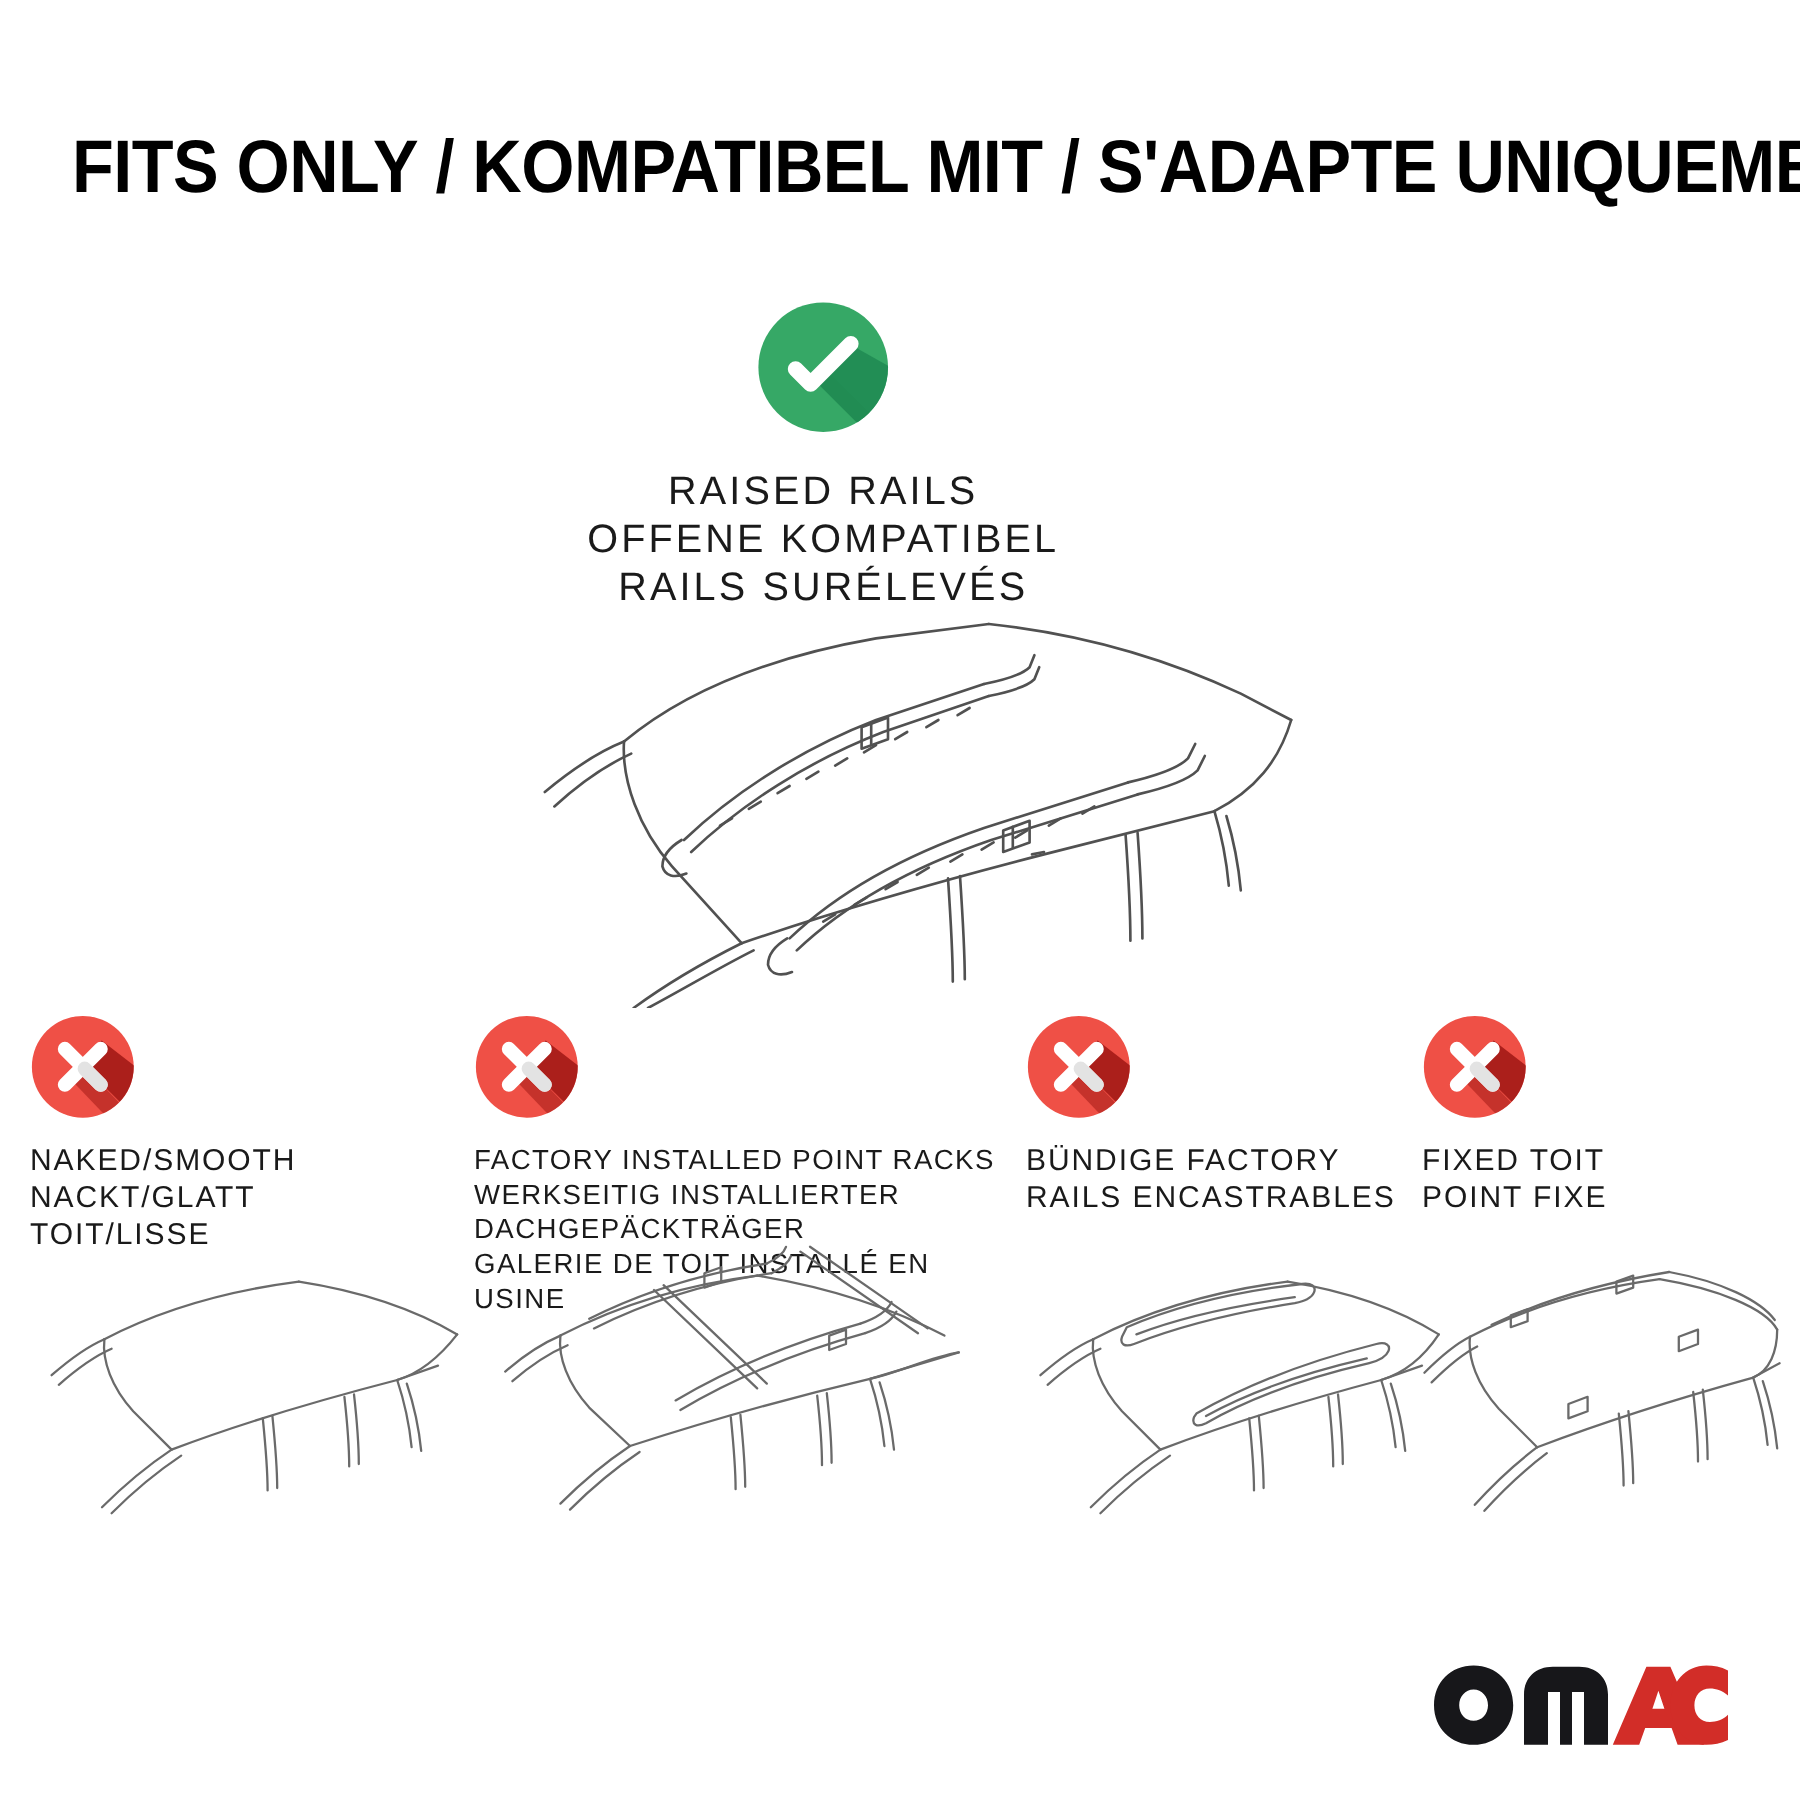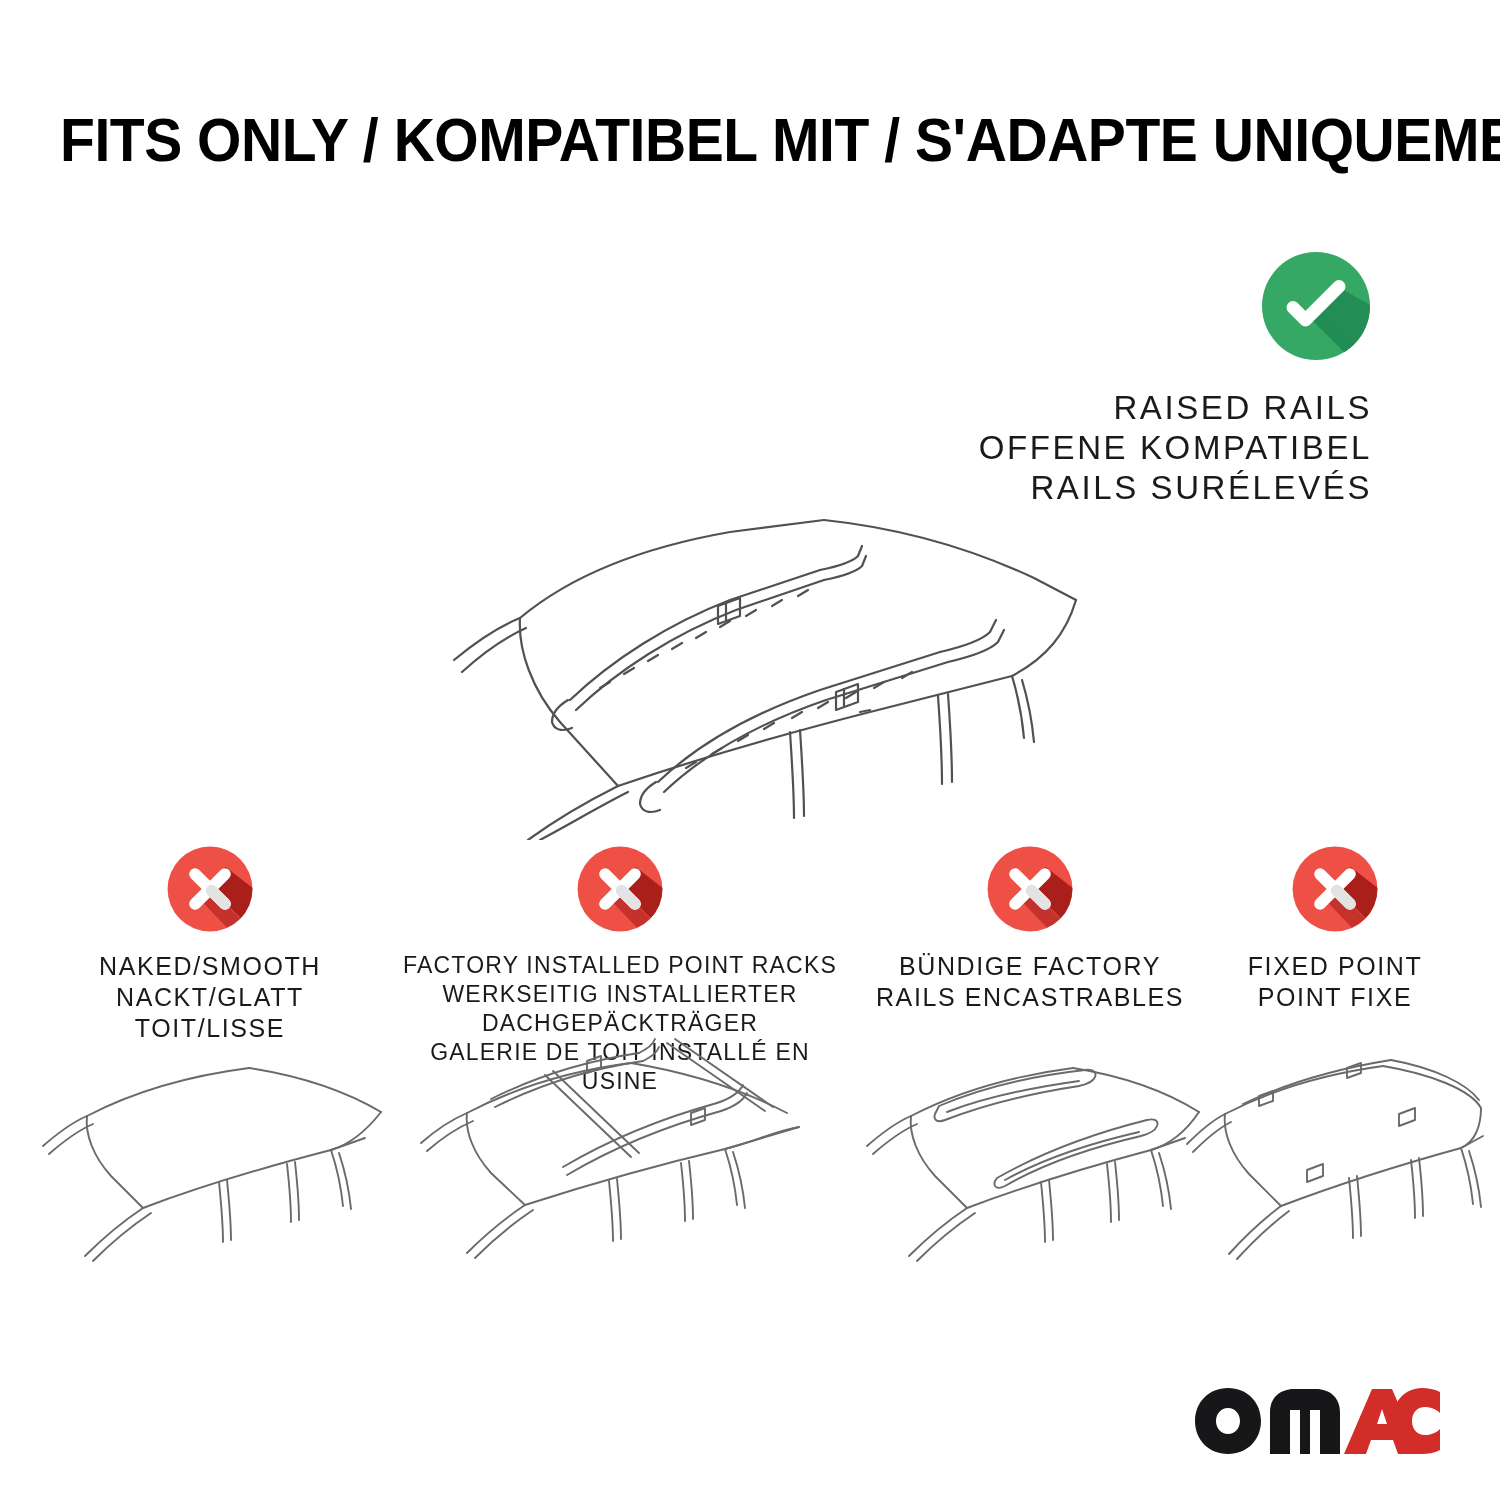--- a/index.html
+++ b/index.html
@@ -17,42 +17,42 @@
     font-family:"Liberation Sans", sans-serif;
     font-weight:bold;
     font-size:62px;
     letter-spacing:-0.5px;
     transform:scaleX(0.92);
     white-space:nowrap;
     color:#000;
   }
 
   
-  .ok-block{position:absolute;left:0;top:250px;width:1372px;text-align:right;}
+  .ok-block{position:absolute;left:0;top:250px;width:1372px;text-align:center;}
   .icon-wrap{position:relative;display:inline-block;width:112px;height:112px;}
   .icon-wrap svg{display:block;width:112px;height:112px;}
 
   .ok-labels{margin-top:22px;}
   .lbl{
     font-family:"Liberation Sans", sans-serif;
     font-weight:400;
     color:#1a1a1a;
     letter-spacing:2.6px;
   }
   .ok-labels .lbl{font-size:33px;line-height:40px;}
 
   
   .main-illu{
     position:absolute;left:400px;top:500px;width:720px;height:340px;
   }
   .main-illu svg{display:block;width:100%;height:100%;}
 
   
   .row{position:absolute;left:0;top:845px;width:1500px;height:620px;}
-  .col{position:absolute;top:0;text-align:center;}
+  .col{position:absolute;top:0;text-align:left;}
   .col .icon-wrap{width:88px;height:88px;}
   .col .icon-wrap svg{width:88px;height:88px;}
 
   .col .lbls{margin-top:14px;}
   .col .lbl{
     font-size:25px;line-height:31px;letter-spacing:1.6px;
   }
   .col .lbl.sm{font-size:23px;line-height:29px;letter-spacing:1.2px;}
 
   .col-illu{position:absolute;left:0;width:100%;}
@@ -344,21 +344,21 @@
           <g clip-path="url(#xc4)">
             <path d="M52 50 L112 110 L112 56 L76 28 Z" fill="#a31a16" opacity="0.9"></path>
             <path d="M40 66 L84 112 L112 112 L56 54 Z" fill="#a31a16" opacity="0.55"></path>
           </g>
           <path d="M37 37 L75 75" stroke="#ffffff" stroke-width="15" stroke-linecap="round"></path>
           <path d="M75 37 L37 75" stroke="#ffffff" stroke-width="15" stroke-linecap="round"></path>
           <path d="M58 58 L75 75" stroke="#e2e2e2" stroke-width="15" stroke-linecap="round" opacity="0.95"></path>
         </svg>
       </div>
       <div class="lbls">
-        <div class="lbl">FIXED POINT</div>
+        <div class="lbl">FIXED TOIT</div>
         <div class="lbl">POINT FIXE</div>
       </div>
       <div class="col-illu" id="illu-fixed">
         <svg viewBox="0 0 300 215" xmlns="http://www.w3.org/2000/svg" fill="none" stroke="#6a6a6a" stroke-width="1.9" stroke-linecap="round" stroke-linejoin="round">
           <path d="M40 64 C86 40 140 24 198 16"></path>
           <path d="M198 16 C246 24 286 40 296 58"></path>
           <path d="M40 64 C38 82 46 104 64 124 L96 156"></path>
           <path d="M96 156 C154 134 218 114 276 98 L298 86"></path>
           <path d="M276 98 C290 92 296 76 296 58"></path>
           <path d="M40 64 C28 70 16 80 2 94"></path>

